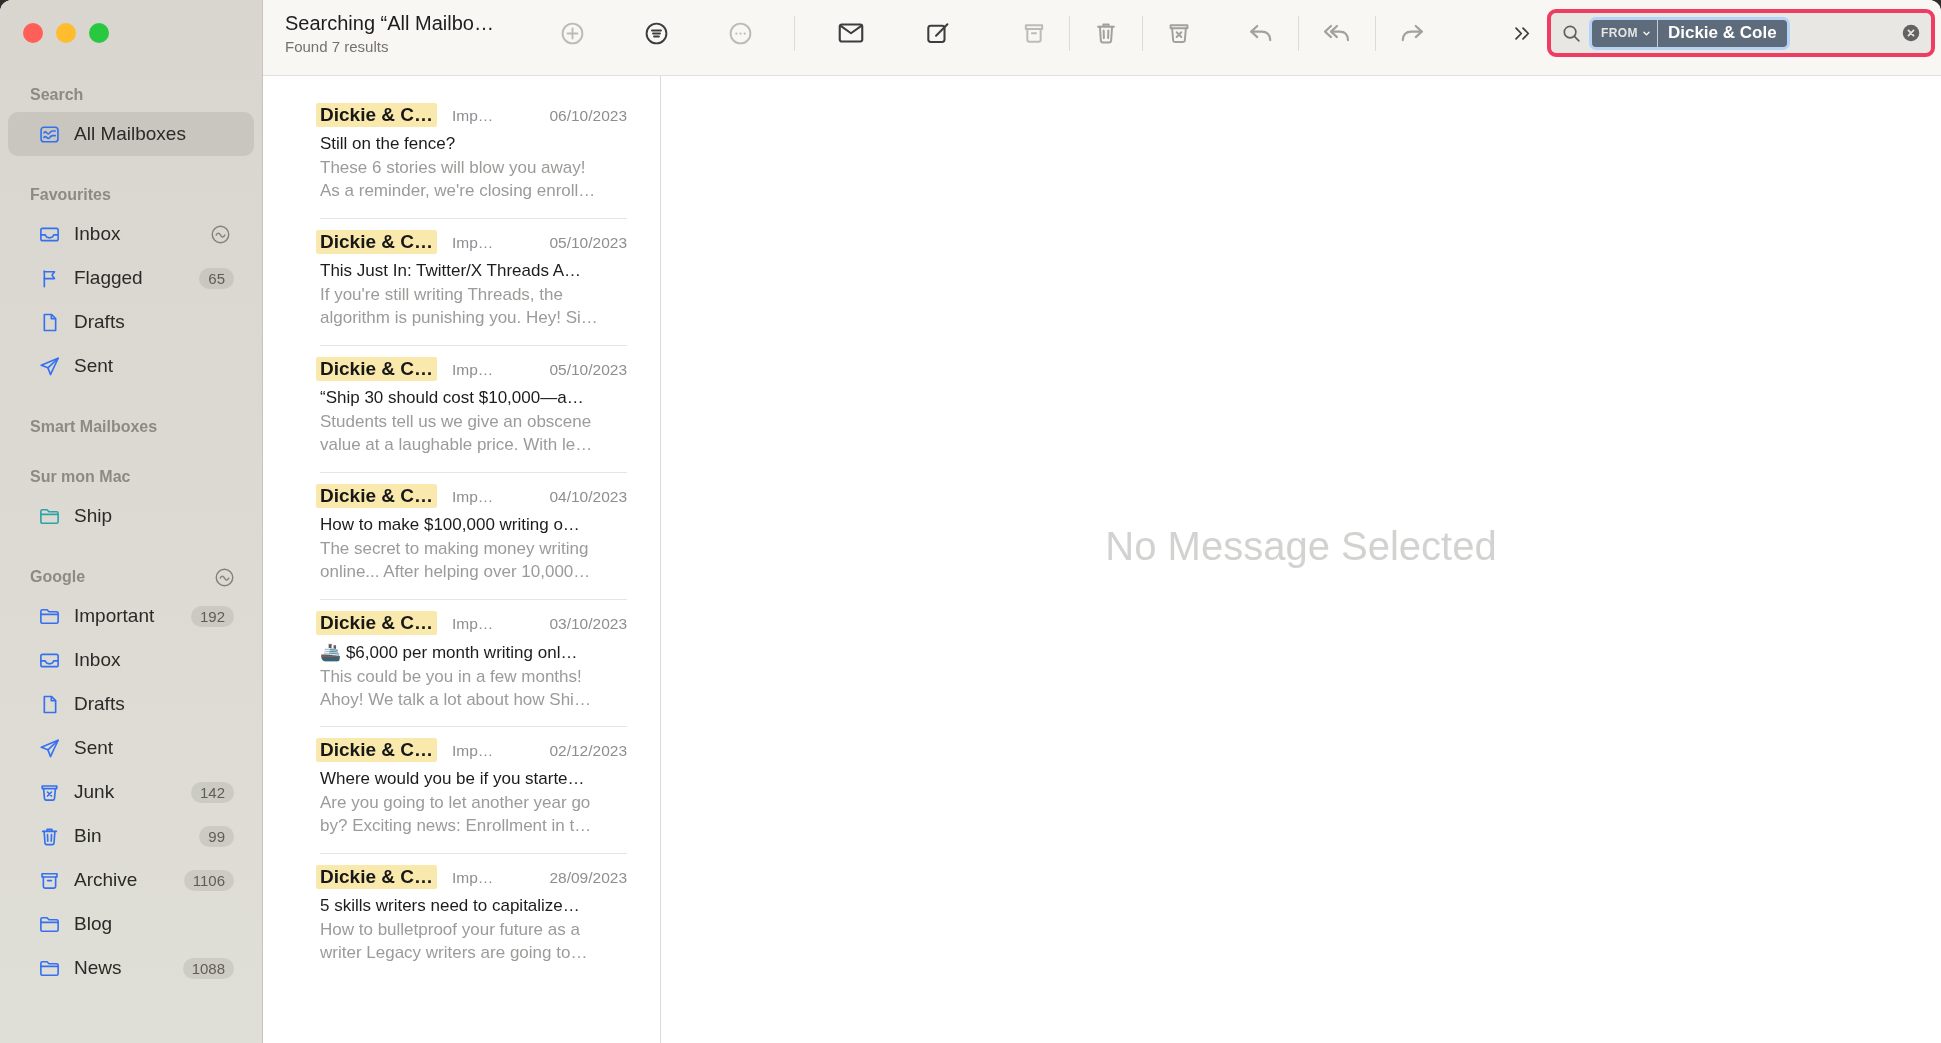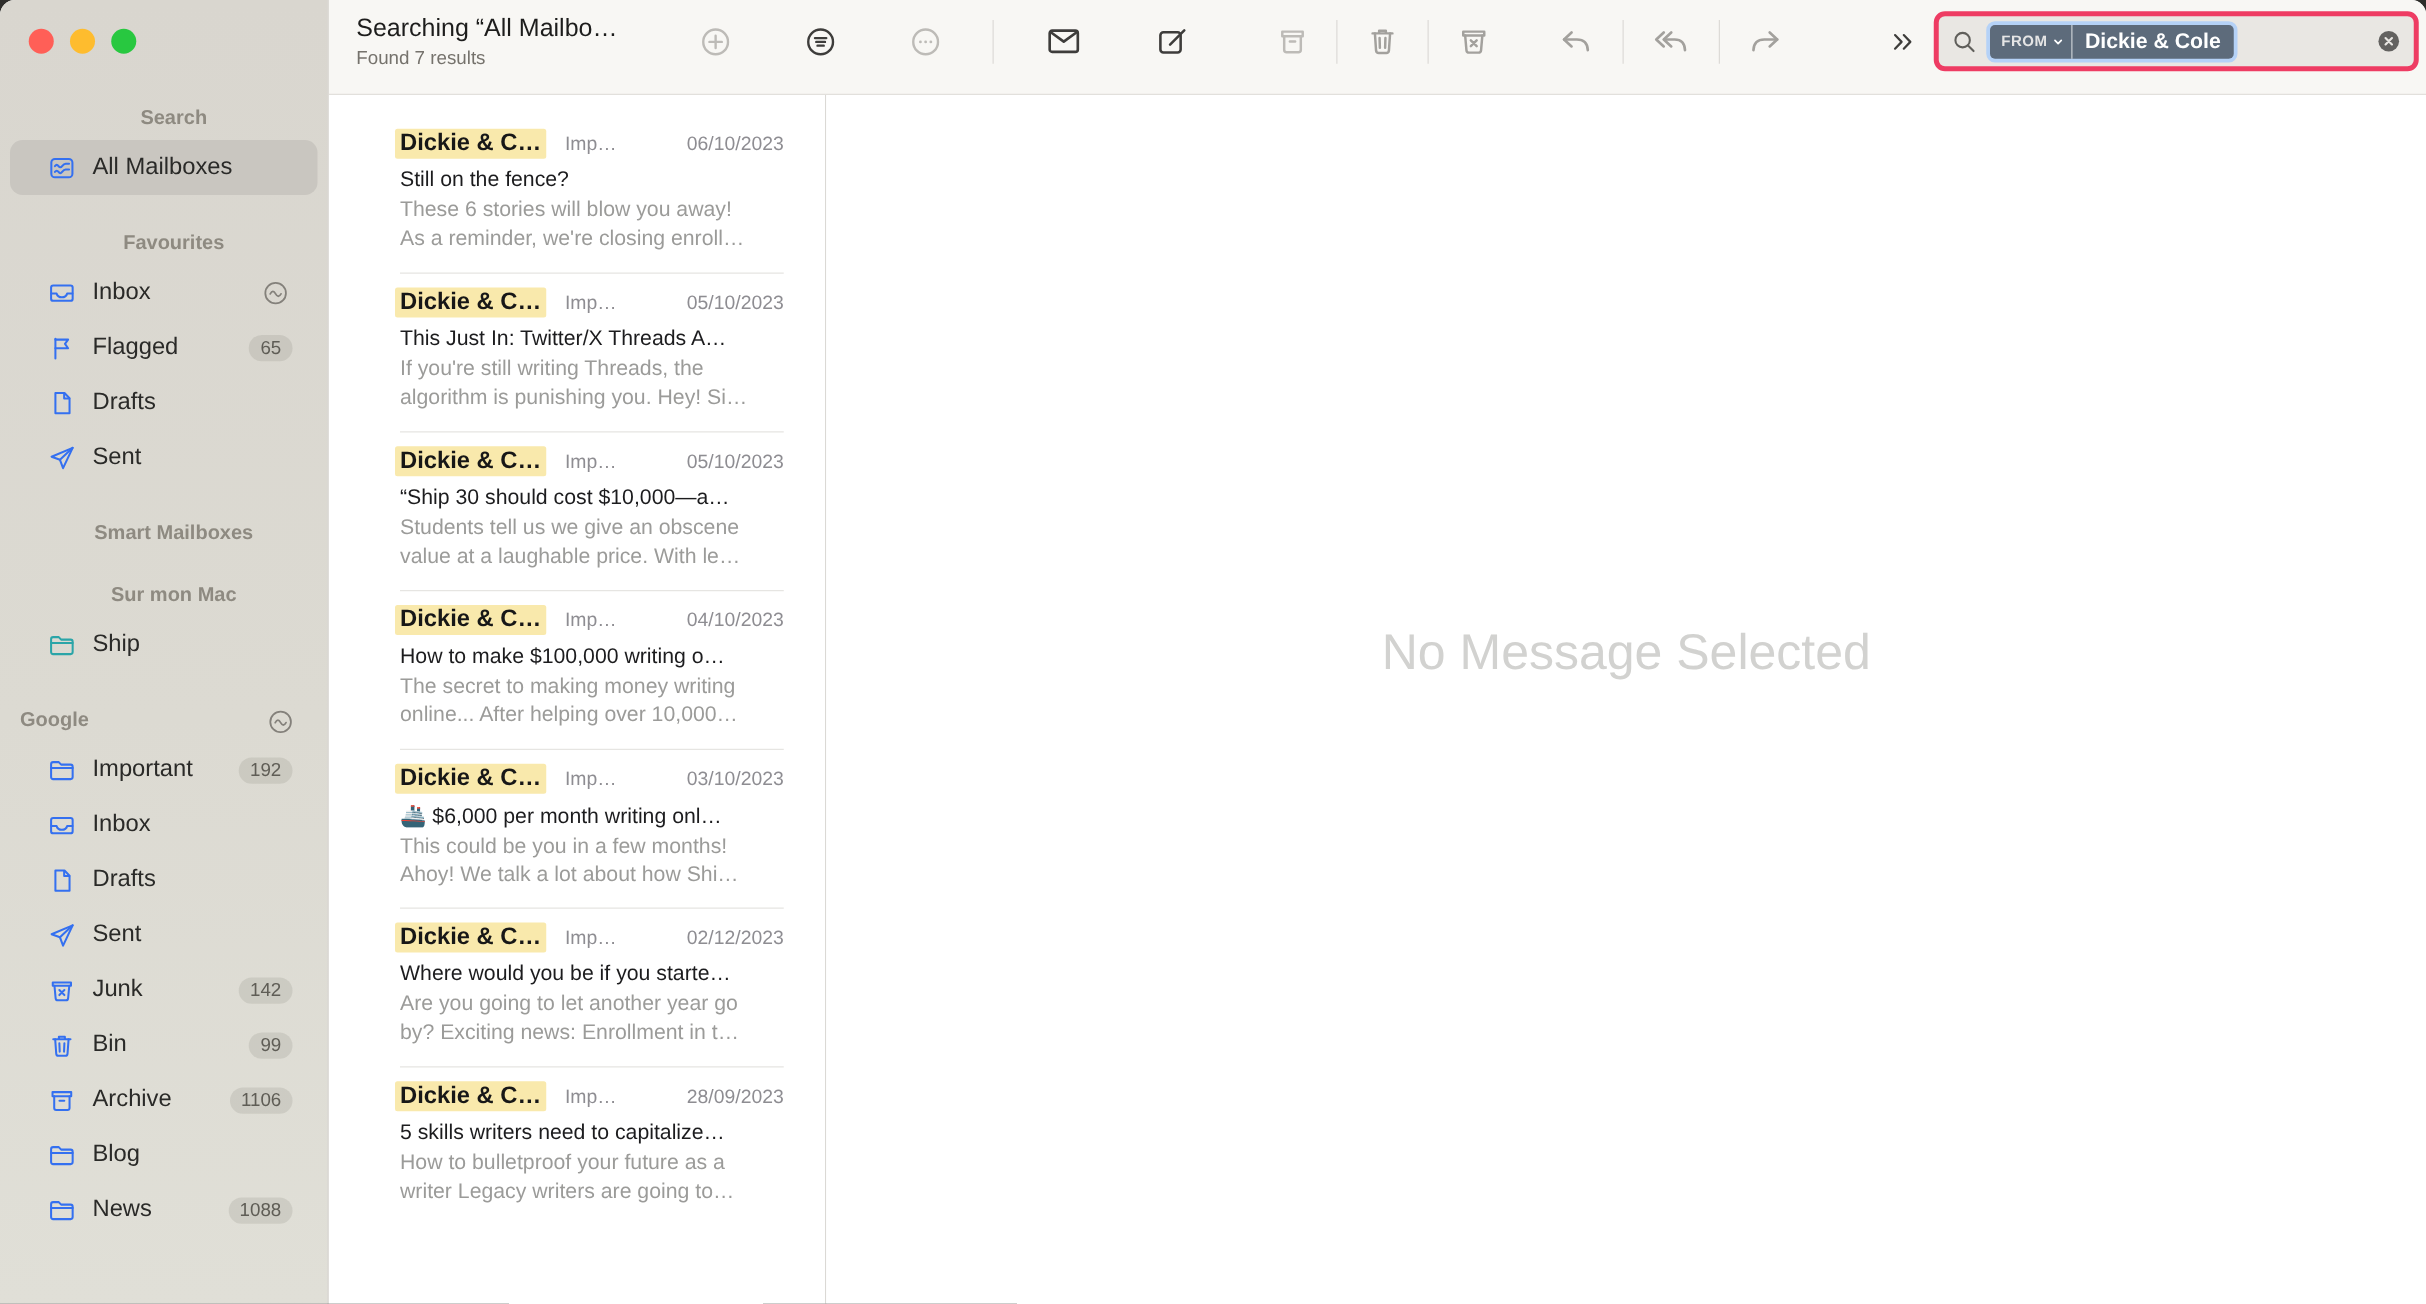--- a/index.html
+++ b/index.html
@@ -7,22 +7,22 @@
   .window{position:relative;width:1941px;height:1043px;background:#fff;overflow:hidden;
           border-radius:12px 12px 0 0;}
   
   .sidebar{position:absolute;left:0;top:0;width:263px;height:100%;
            background:linear-gradient(180deg,#d9d6cf 0%,#dcdad2 55%,#e0dfd7 100%);
            border-right:1px solid #c7c4bd;}
   .traffic{position:absolute;left:23px;top:23px;display:flex;gap:13px;}
   .tl{width:20px;height:20px;border-radius:50%;}
   .tl.red{background:#ff5f57;}.tl.yellow{background:#febc2e;}.tl.green{background:#28c840;}
   .side-scroll{position:absolute;left:0;right:0;top:84px;bottom:0;overflow:hidden;}
-  .side-header{height:22px;margin:28px 0 6px;padding-left:16px;display:flex;align-items:center;
-               font-size:16px;font-weight:700;color:#8e8a81;justify-content:center;}
+  .side-header{height:22px;margin:28px 0 6px;padding-left:30px;display:flex;align-items:center;
+               font-size:16px;font-weight:700;color:#8e8a81;}
   .side-header:first-child{margin-top:0;}
   .side-header .hdr-trail{margin-left:auto;margin-right:26px;color:#84817b;display:flex;}
   .side-item{height:44px;margin:0 8px;border-radius:10px;display:flex;align-items:center;
              padding-left:30px;font-size:19px;color:#2a2a28;cursor:default;}
   .side-item.selected{background:#c9c6c0;}
   .side-item .s-icon{display:flex;margin-right:13px;color:var(--accent-blue,#3470f0);}
   .side-item.teal .s-icon{color:var(--teal,#2ba5a8);}
   .side-item .badge{margin-left:auto;margin-right:20px;background:rgba(120,117,108,.17);
                     border-radius:11px;padding:2px 9px;font-size:15px;color:#5f5d56;}
   .side-item .item-trail{margin-left:auto;margin-right:22px;color:#84817b;display:flex;}
@@ -61,21 +61,21 @@
   .e-sender{font-size:19px;font-weight:700;color:#171717;background:var(--highlight-yellow,#f9e9ac);
             padding:1px 4px;border-radius:2px;margin-left:-4px;white-space:nowrap;}
   .e-flag{font-size:15.5px;color:#8e8d92;margin-left:15px;white-space:nowrap;}
   .e-date{margin-left:auto;font-size:15.5px;color:#8e8d92;white-space:nowrap;}
   .e-subject{font-size:17px;color:#1c1c1e;margin-top:7px;white-space:nowrap;overflow:hidden;}
   .e-preview{font-size:17px;color:#9b9b99;line-height:22.5px;margin-top:3px;}
   .e-preview div{white-space:nowrap;overflow:hidden;}
   
   .vdivider{position:absolute;left:660px;top:76px;bottom:0;width:1px;background:#dbd9d5;}
   .main{position:absolute;left:661px;top:76px;right:0;bottom:0;background:#fff;}
-  .empty-state{position:absolute;top:424px;left:50%;transform:translateX(-50%);
+  .empty-state{position:absolute;top:448px;left:50%;transform:translateX(-50%);
                font-size:40px;color:#d2d2d0;white-space:nowrap;}
 </style>
 </head>
 <body>
 
 <div class="window">
 
   <aside class="sidebar">
     <div class="traffic">
       <span class="tl red"></span>

